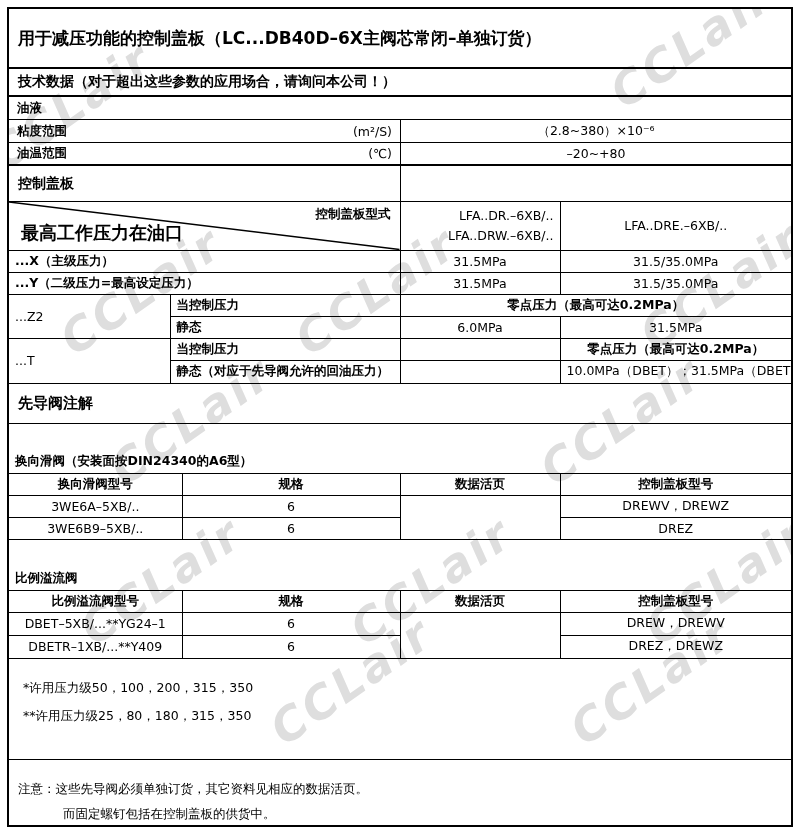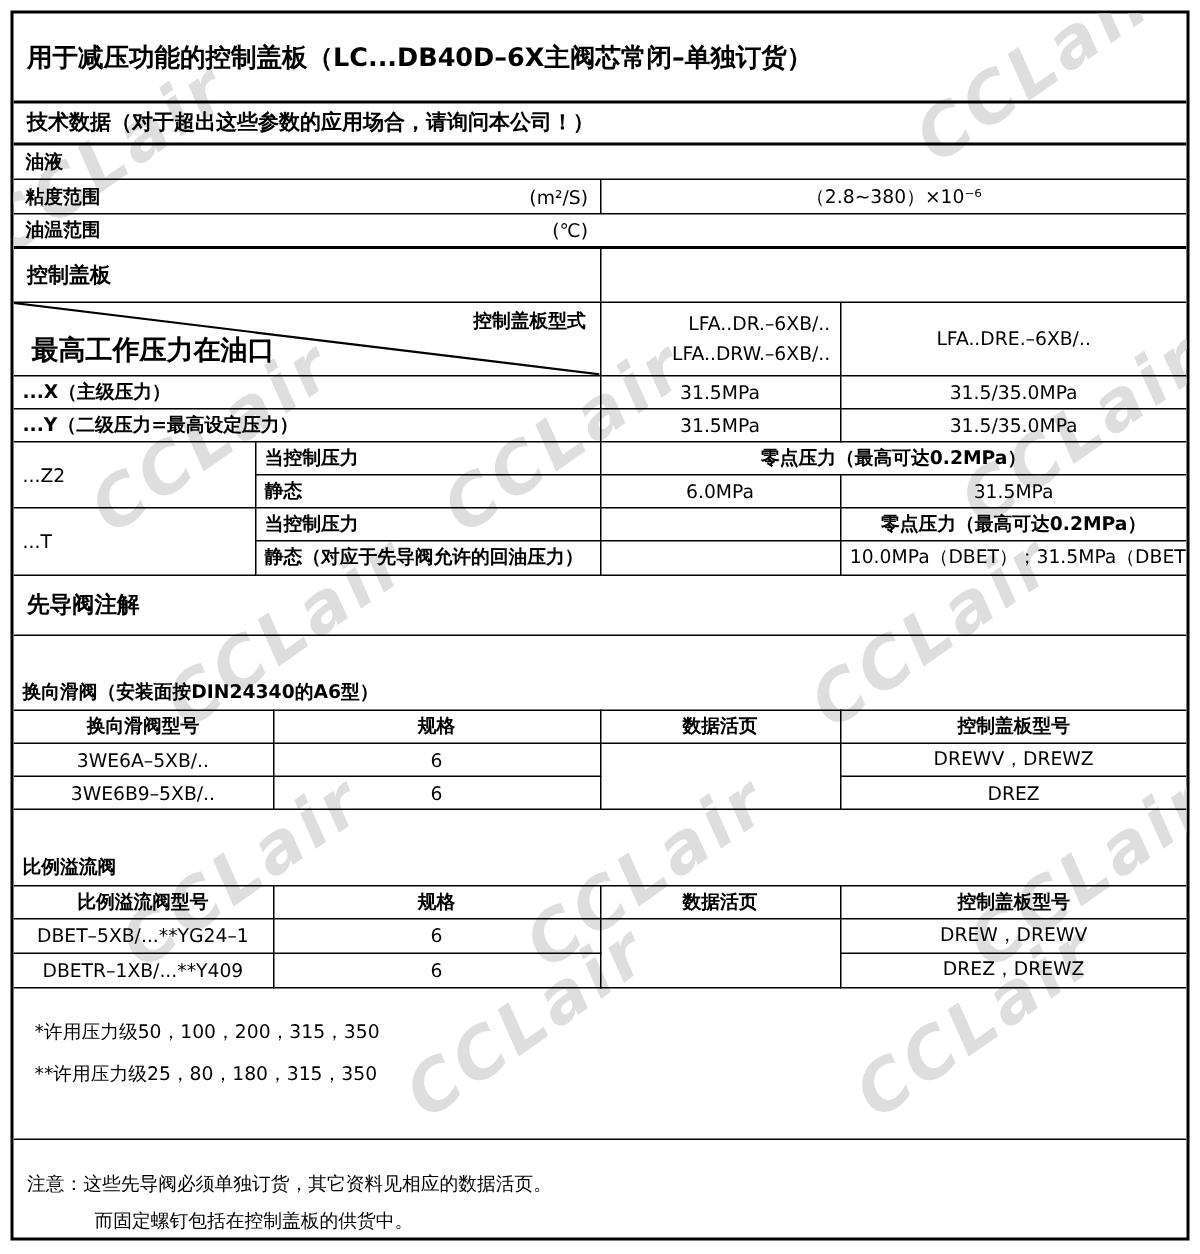--- a/index.html
+++ b/index.html
@@ -108,20 +108,21 @@
         <span class="tech-label">粘度范围</span>
         <span class="tech-unit">(m²/S)</span>
       </div>
       <div class="tech-right">（2.8~380）×10⁻⁶</div>
     </div>
     <div class="tech-row bb2">
       <div class="tech-left">
         <span class="tech-label">油温范围</span>
         <span class="tech-unit">(℃)</span>
       </div>
+      <div class="tech-right">–20~+80</div>
     </div>
 
     <div class="row-cover bb15">
       <div class="cover-left">控制盖板</div>
       <div class="cover-right"></div>
     </div>
 
     <table class="ptable">
       <colgroup>
           <col style="width:161px">

